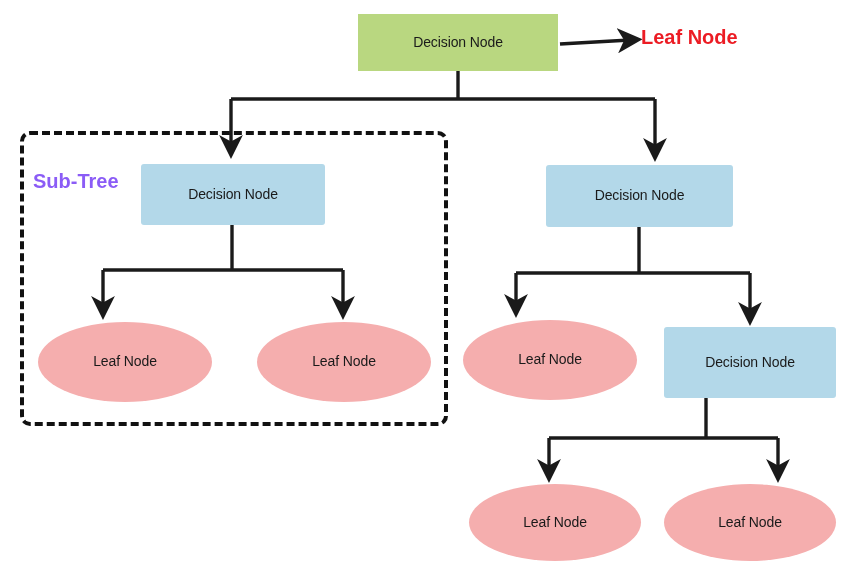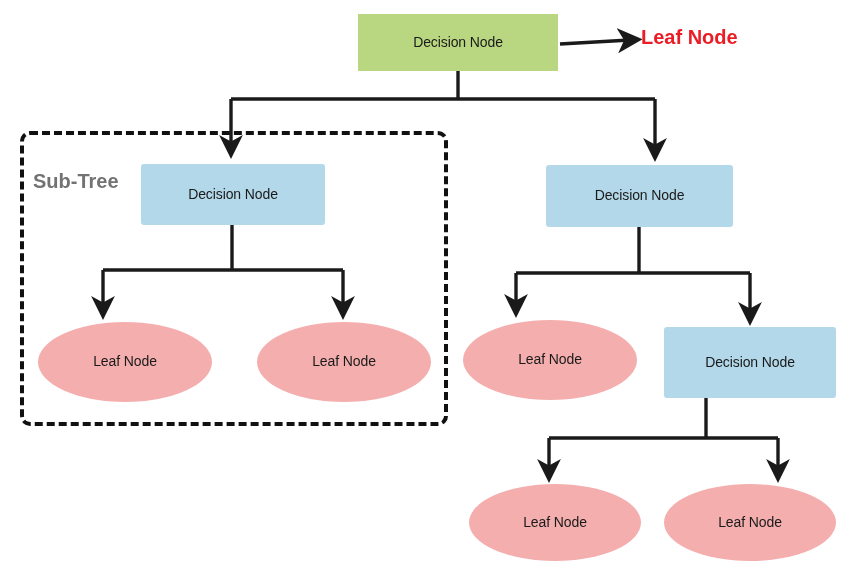--- a/index.html
+++ b/index.html
@@ -98,21 +98,21 @@
       <path d="M 549 438 L 549 471" marker-end="url(#arrow)" stroke="#1a1a1a"></path>
       <path d="M 778 438 L 778 471" marker-end="url(#arrow)" stroke="#1a1a1a"></path>
 
       <path d="M 560 44 L 630 40" stroke-width="3.6" marker-end="url(#arrow)" stroke="#1a1a1a"></path>
     </g>
   </svg>
 
   <div class="subtree-box" style="left: 20px; top: 131px; width: 420px; height: 287px; border-color: rgb(17, 17, 17);"></div>
 
   <div class="ann-label" style="left: 641px; top: 26px; color: rgb(236, 28, 36);">Leaf Node</div>
-  <div class="ann-label" style="left: 33px; top: 170px; color: #737373;">Sub-Tree</div>
+  <div class="ann-label" style="left: 33px; top: 170px; color: #8b5cf6;">Sub-Tree</div>
 
   <div class="node node-rect sharp" style="left: 358px; top: 14px; width: 200px; height: 57px; background: rgb(185, 215, 128); color: rgb(26, 26, 26);">Decision Node</div>
   <div class="node node-rect" style="left: 141px; top: 164px; width: 184px; height: 61px; background: rgb(179, 216, 233); color: rgb(26, 26, 26);">Decision Node</div>
   <div class="node node-rect" style="left: 546px; top: 165px; width: 187px; height: 62px; background: rgb(179, 216, 233); color: rgb(26, 26, 26);">Decision Node</div>
   <div class="node node-ellipse" style="left: 38px; top: 322px; width: 174px; height: 80px; background: rgb(245, 174, 174); color: rgb(26, 26, 26);">Leaf Node</div>
   <div class="node node-ellipse" style="left: 257px; top: 322px; width: 174px; height: 80px; background: rgb(245, 174, 174); color: rgb(26, 26, 26);">Leaf Node</div>
   <div class="node node-ellipse" style="left: 463px; top: 320px; width: 174px; height: 80px; background: rgb(245, 174, 174); color: rgb(26, 26, 26);">Leaf Node</div>
   <div class="node node-rect" style="left: 664px; top: 327px; width: 172px; height: 71px; background: rgb(179, 216, 233); color: rgb(26, 26, 26);">Decision Node</div>
   <div class="node node-ellipse" style="left: 469px; top: 484px; width: 172px; height: 77px; background: rgb(245, 174, 174); color: rgb(26, 26, 26);">Leaf Node</div>
   <div class="node node-ellipse" style="left: 664px; top: 484px; width: 172px; height: 77px; background: rgb(245, 174, 174); color: rgb(26, 26, 26);">Leaf Node</div>

